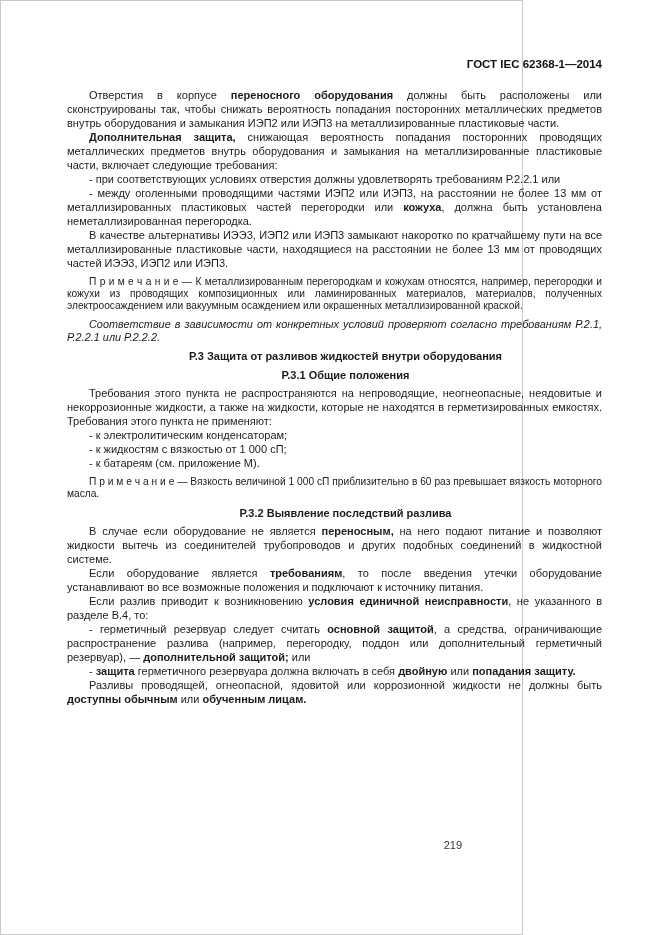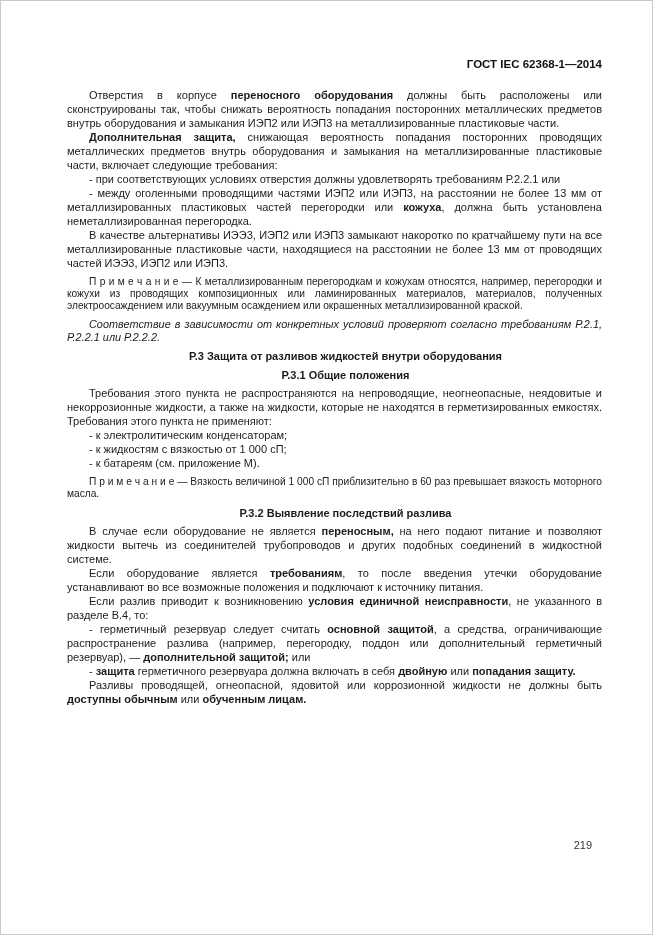--- a/index.html
+++ b/index.html
@@ -5,21 +5,21 @@
   * { margin: 0; padding: 0; box-sizing: border-box; }
   html, body { width: 661px; height: 935px; background: #ffffff; }
   body {
     font-family: "Liberation Sans", sans-serif;
     color: #1c1c1c;
     position: relative;
   }
   .page {
     position: absolute;
     left: 0; top: 0;
-    width: 653px; height: 935px;
+    width: 523px; height: 935px;
     background: #ffffff;
     border: 1px solid #c9c9c9;
   }
   .content {
     position: absolute;
     left: 66px;
     top: 57px;
     width: 535px;
   }
   .doc-header {

